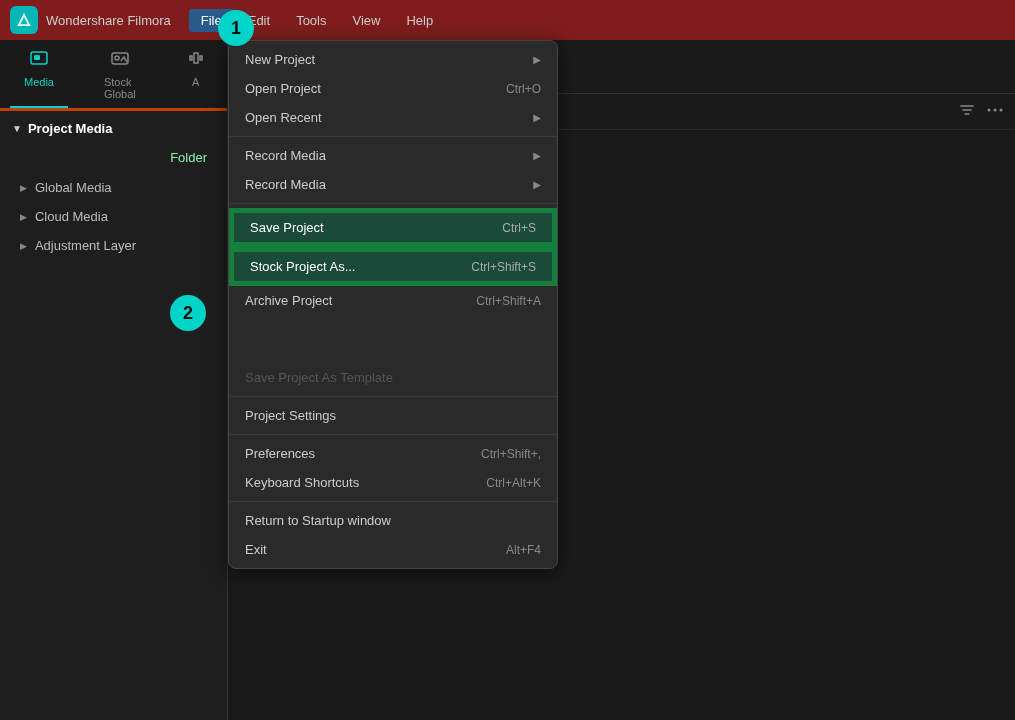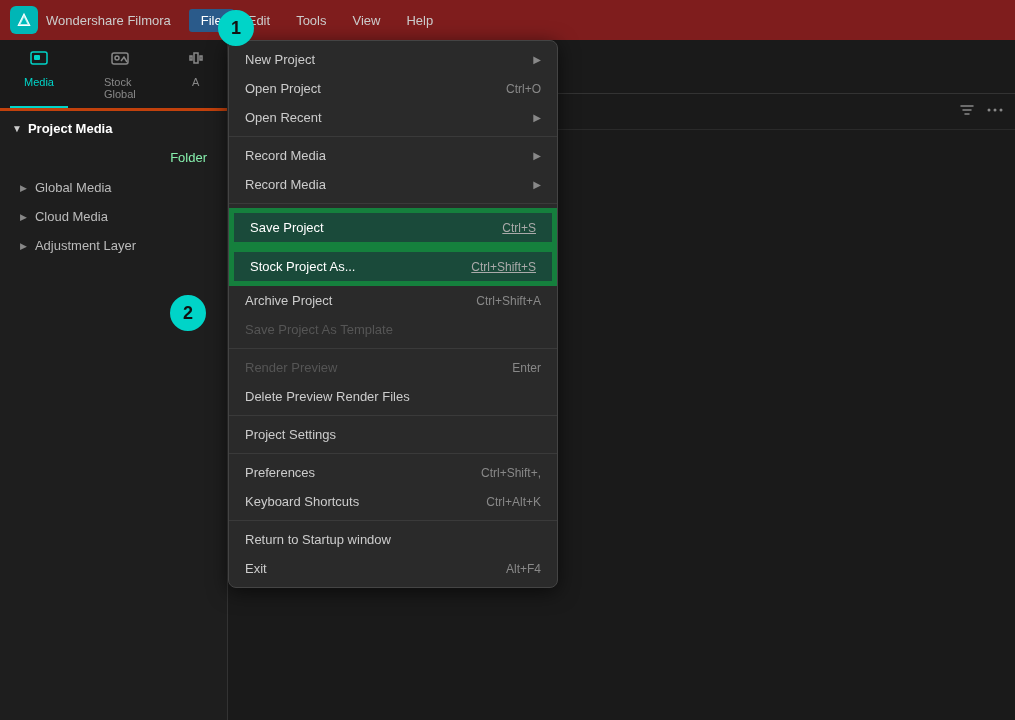--- a/index.html
+++ b/index.html
@@ -255,28 +255,28 @@
       font-size: 13px;
     }
     .dropdown-item.highlighted {
       background: #1a4a3a;
       border: 5px solid #15803d;
       color: #fff;
     }
     .dropdown-item.disabled {
       color: #555;
       cursor: default;
+      margin-top: 48px;
     }
     .dropdown-item .shortcut {
       color: #888;
       font-size: 12px;
     }
     .dropdown-item.highlighted .shortcut {
       color: #aaa;
-      text-decoration: underline;
     }
     .dropdown-item .arrow {
       color: #888;
       font-size: 10px;
     }
 
     
     .step-badge {
       position: absolute;
       width: 36px;
@@ -483,29 +483,20 @@
       </div>
       <div class="dropdown-item">
         <span>Archive Project</span>
         <span class="shortcut">Ctrl+Shift+A</span>
       </div>
       <div class="dropdown-item disabled">
         <span>Save Project As Template</span>
       </div>
     </div>
 
-    <div class="dropdown-section">
-      <div class="dropdown-item disabled">
-        <span>Render Preview</span>
-        <span class="shortcut">Enter</span>
-      </div>
-      <div class="dropdown-item">
-        <span>Delete Preview Render Files</span>
-      </div>
-    </div>
 
     <div class="dropdown-section">
       <div class="dropdown-item">
         <span>Project Settings</span>
       </div>
     </div>
 
     <div class="dropdown-section">
       <div class="dropdown-item">
         <span>Preferences</span>

